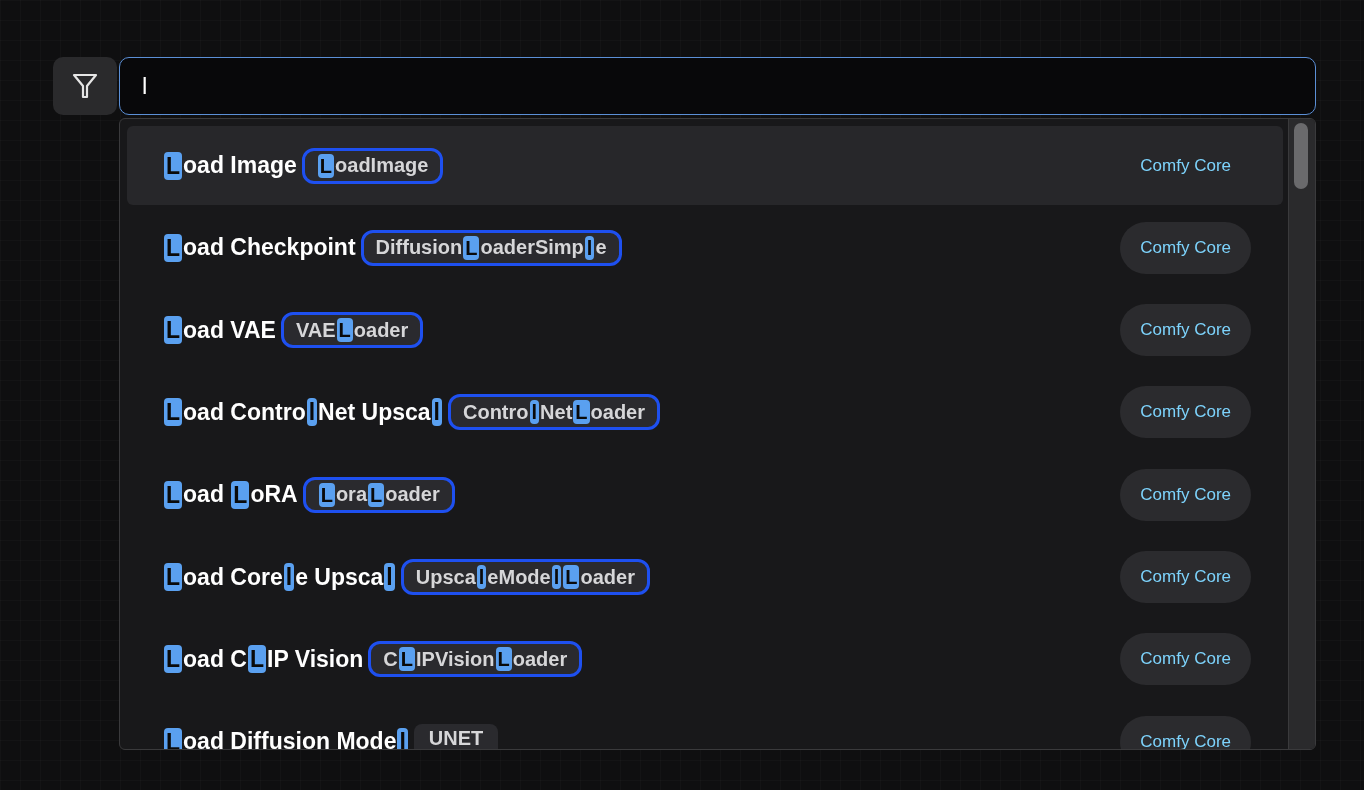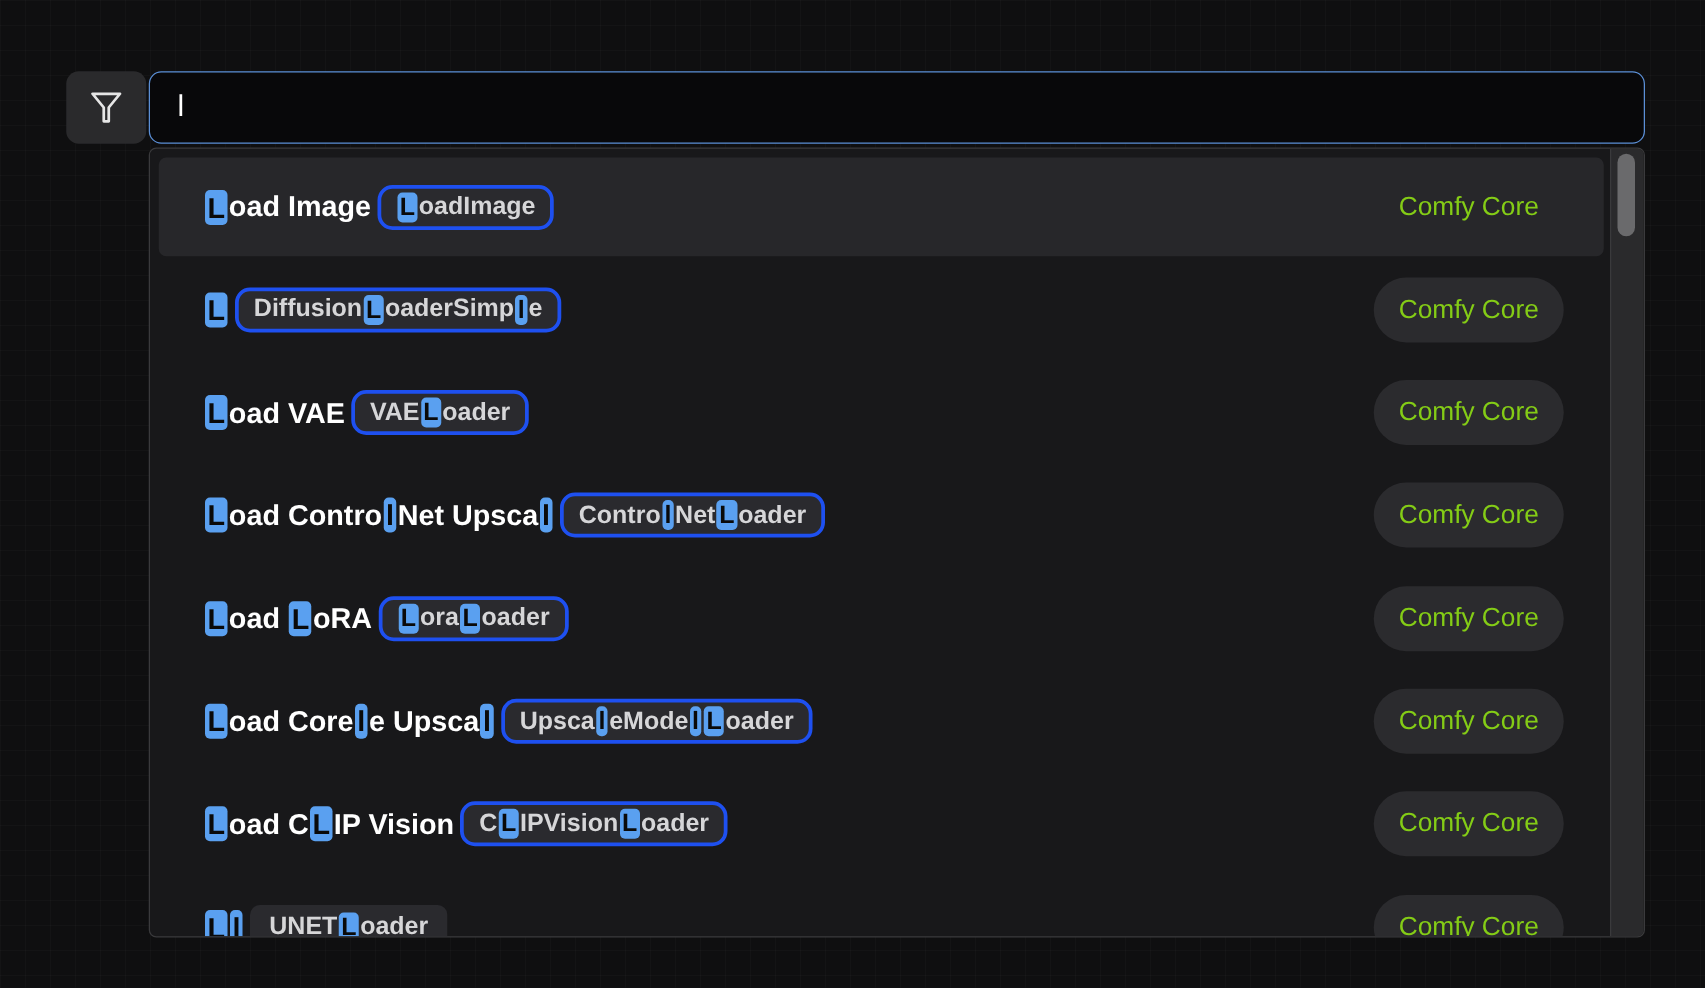--- a/index.html
+++ b/index.html
@@ -72,29 +72,29 @@
     margin-left: 5px;
     background: #2a2a2e;
     border: 3px solid #1e50f0;
     border-radius: 12px;
     padding: 0 12px;
     height: 36px; box-sizing: border-box;
     color: #d6d6d8;
     font-size: 20px; font-weight: bold;
     white-space: pre;
   }
-  .name-pill.plain { border-color: transparent; border-radius: 8px; }
+  .name-pill.plain { border-color: transparent; border-radius: 8px; flex-direction: column; }
   .name-pill .hl { line-height: 24px; }
   .source {
     position: absolute; right: 32px;
     height: 52px; box-sizing: border-box;
     padding: 0 20px;
     display: flex; align-items: center;
-    color: #84cc16;
-    font-size: 21px;
+    color: #7dd3fc;
+    font-size: 17px;
     background: #2b2b2e;
     border-radius: 26px;
   }
   .item.selected .source { background: transparent; }
   .scrollbar {
     position: absolute; right: 0; top: 0; bottom: 0; width: 26px;
     background: #2a2a2c;
     border-left: 1px solid #3a3a3c;
   }
   .scroll-thumb {
@@ -113,21 +113,21 @@
 
 <input class="search-input" type="text" value="l" style="">
 
 <div class="dropdown">
   <div class="list" id="result-list">
       <div class="item selected" style="top: 7px;">
         <div class="label"><span class="hl">L</span><span>oad Image</span><span class="name-pill"><span class="hl">L</span><span>oadImage</span></span></div>
         <div class="source">Comfy Core</div>
       </div>
       <div class="item" style="top: 89.3px;">
-        <div class="label"><span class="hl">L</span><span class="name-pill"><span>Diffusion</span><span class="hl">L</span><span>oaderSimp</span><span class="hl">l</span><span>e</span></span></div>
+        <div class="label"><span class="hl">L</span><span>oad Checkpoint</span><span class="name-pill"><span>Diffusion</span><span class="hl">L</span><span>oaderSimp</span><span class="hl">l</span><span>e</span></span></div>
         <div class="source">Comfy Core</div>
       </div>
       <div class="item" style="top: 171.6px;">
         <div class="label"><span class="hl">L</span><span>oad VAE</span><span class="name-pill"><span>VAE</span><span class="hl">L</span><span>oader</span></span></div>
         <div class="source">Comfy Core</div>
       </div>
       <div class="item" style="top: 253.9px;">
         <div class="label"><span class="hl">L</span><span>oad Contro</span><span class="hl">l</span><span>Net Upsca</span><span class="hl">l</span><span class="name-pill"><span>Contro</span><span class="hl">l</span><span>Net</span><span class="hl">L</span><span>oader</span></span></div>
         <div class="source">Comfy Core</div>
       </div>
@@ -137,20 +137,20 @@
       </div>
       <div class="item" style="top: 418.5px;">
         <div class="label"><span class="hl">L</span><span>oad Core</span><span class="hl">l</span><span>e Upsca</span><span class="hl">l</span><span class="name-pill"><span>Upsca</span><span class="hl">l</span><span>eMode</span><span class="hl">l</span><span class="hl">L</span><span>oader</span></span></div>
         <div class="source">Comfy Core</div>
       </div>
       <div class="item" style="top: 500.8px;">
         <div class="label"><span class="hl">L</span><span>oad C</span><span class="hl">L</span><span>IP Vision</span><span class="name-pill"><span>C</span><span class="hl">L</span><span>IPVision</span><span class="hl">L</span><span>oader</span></span></div>
         <div class="source">Comfy Core</div>
       </div>
       <div class="item" style="top: 583.1px;">
-        <div class="label"><span class="hl">L</span><span class="hl">l</span><span class="name-pill plain"><span>UNET</span><span class="hl">L</span><span>oader</span></span></div>
+        <div class="label"><span class="hl">L</span><span>oad Diffusion Mode</span><span class="hl">l</span><span class="name-pill plain"><span>UNET</span><span class="hl">L</span><span>oader</span></span></div>
         <div class="source">Comfy Core</div>
       </div>
     </div>
   <div class="scrollbar">
     <div class="scroll-thumb"></div>
   </div>
 </div>
 
 </body></html>

